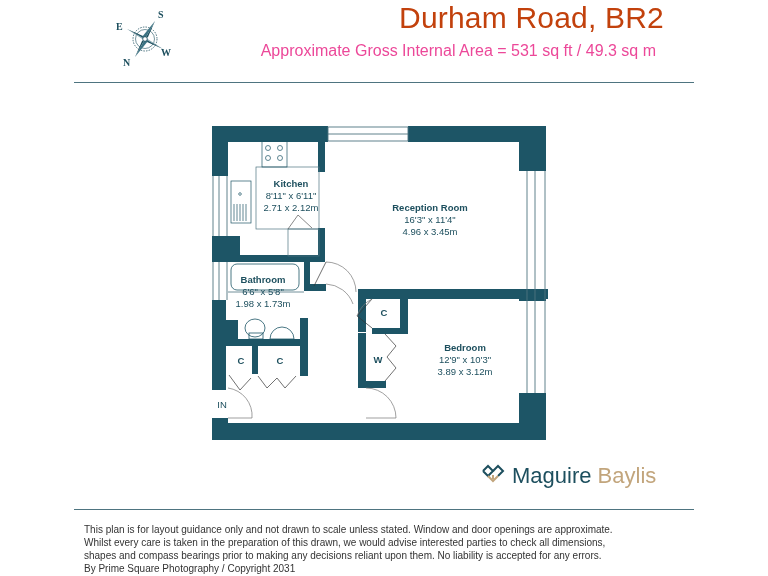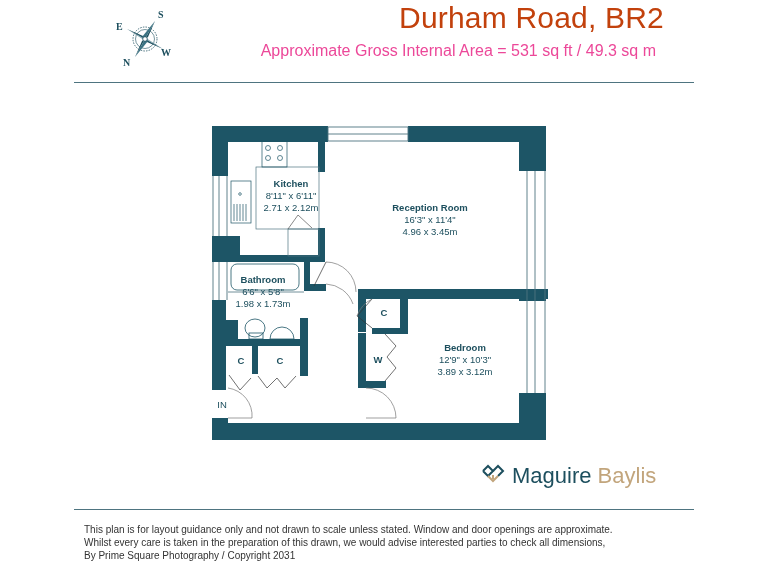--- a/index.html
+++ b/index.html
@@ -185,14 +185,15 @@
     <span>Maguire</span>
     <span class="second">Baylis</span>
   </div>
 </div>
 
 <div class="rule bottom"></div>
 
 <div class="disclaimer">
   <div>This plan is for layout guidance only and not drawn to scale unless stated. Window and door openings are approximate.</div>
   <div>Whilst every care is taken in the preparation of this drawn, we would advise interested parties to check all dimensions,</div>
+  <div>shapes and compass bearings prior to making any decisions reliant upon them. No liability is accepted for any errors.</div>
   <div>By Prime Square Photography / Copyright 2031</div>
 </div>
 
 </body></html>

